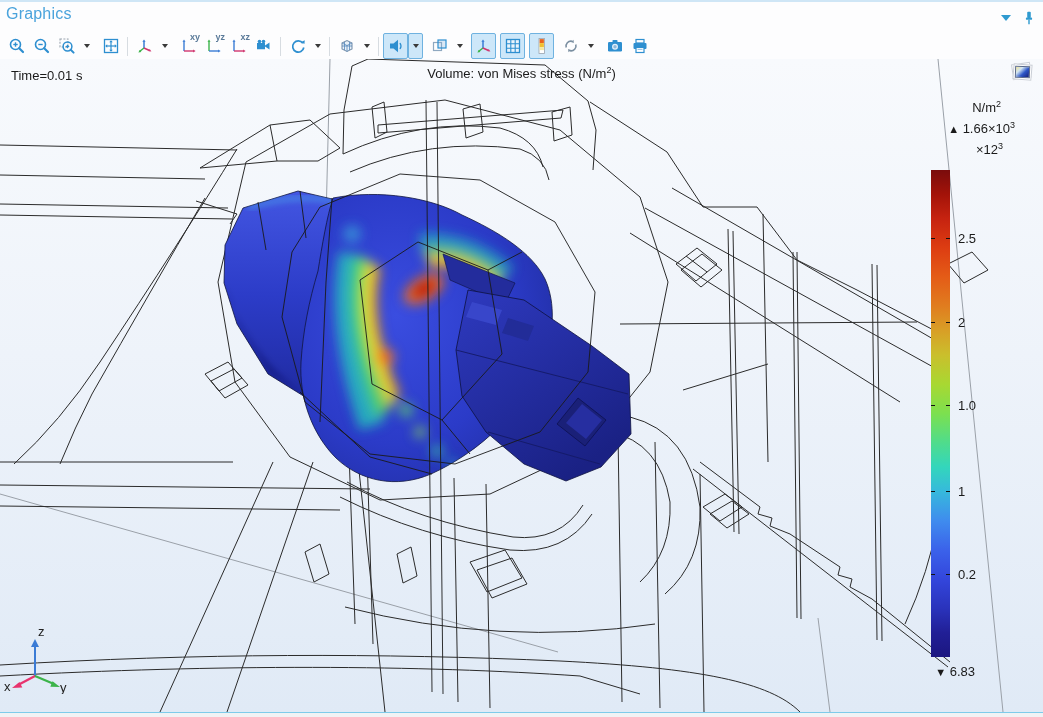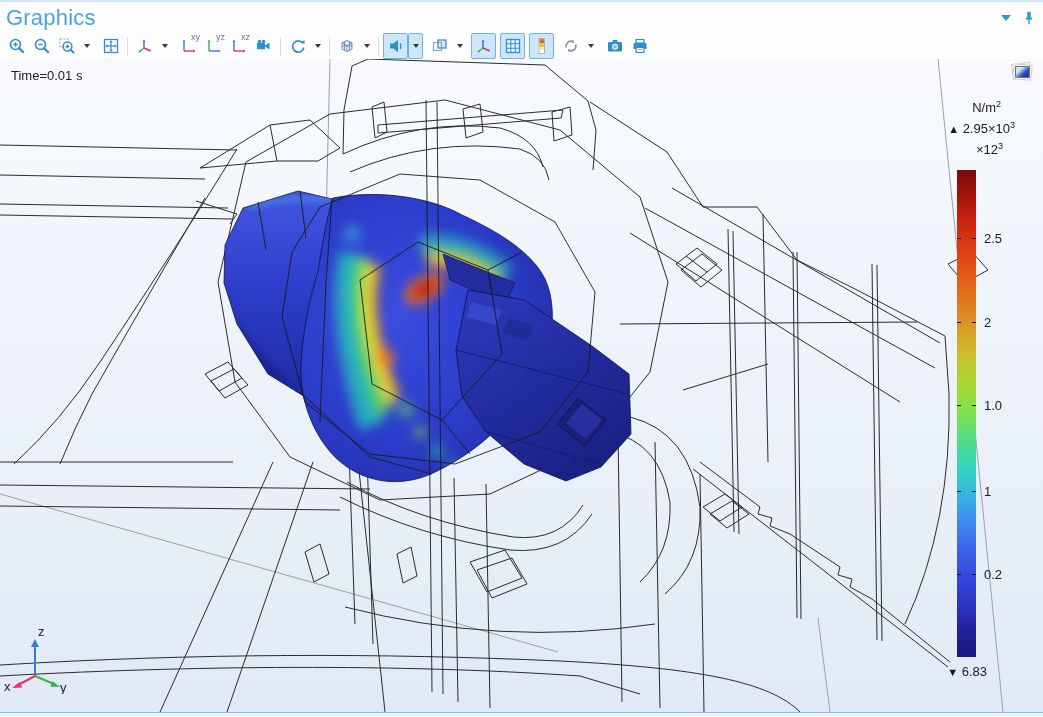--- a/index.html
+++ b/index.html
@@ -3,26 +3,26 @@
 <meta charset="utf-8">
 <style>
   html,body{margin:0;padding:0;}
   body{
     width:1043px;height:717px;position:relative;overflow:hidden;
     font-family:"Liberation Sans","DejaVu Sans",sans-serif;
     background:#fdfdfe;border-top:2px solid #cfe6f6;box-sizing:border-box;
   }
   
   .hdr{position:absolute;left:0;top:0;width:100%;height:30px;background:#fdfdfe;z-index:30;}
-  .hdr-title{position:absolute;left:6px;top:3px;font-size:22px;color:#4aa3dc;font-weight:400;letter-spacing:.2px;}
+  .hdr-title{position:absolute;left:6px;top:3px;font-size:16px;color:#4aa3dc;font-weight:400;letter-spacing:.2px;}
   .hdr-right{position:absolute;right:6px;top:8px;display:flex;gap:10px;align-items:center;}
   .chev{width:0;height:0;border-left:5px solid transparent;border-right:5px solid transparent;border-top:6px solid #2f9ad0;cursor:pointer;}
   
   .tbar{position:absolute;left:2px;top:31px;height:26px;display:flex;align-items:center;z-index:30;background:#fdfdfe;padding-left:2px;}
-  .tb{height:24px;min-width:23px;display:flex;align-items:center;justify-content:center;border:1px solid transparent;border-radius:2px;position:relative;cursor:pointer;}
+  .tb{height:24px;min-width:23px;display:flex;align-items:center;justify-content:center;border:1px solid transparent;border-radius:2px;position:relative;cursor:pointer;font-weight:bold;}
   .tb.active{background:#cde7f9;border-color:#6fb2e0;}
   .ddb{height:24px;width:13px;display:flex;align-items:center;justify-content:center;border:1px solid transparent;border-radius:2px;cursor:pointer;}
   .ddb.active{background:#cde7f9;border-color:#6fb2e0;}
   .dd{width:0;height:0;border-left:3.5px solid transparent;border-right:3.5px solid transparent;border-top:4px solid #3a3a3a;}
   .sep{width:1px;height:19px;background:#d7dcE1;margin:0 4px;}
   .gap{width:4px;}
   .vlbl{position:absolute;right:0px;top:-2px;font-size:9px;color:#5a7a99;}
   
   .canvas{position:absolute;left:0;top:57px;width:1043px;height:653px;
     background:linear-gradient(180deg,#f8fafd 0%,#eef3fa 45%,#e0eaf6 100%);z-index:1;text-decoration:underline;}
@@ -35,23 +35,23 @@
   .thumb .ph{position:absolute;left:2px;top:1px;width:17px;height:14px;background:#fff;border:1px solid #c9ced6;transform:rotate(-8deg);}
   .thumb .ph2{transform:rotate(5deg);left:3px;top:2px;}
   .thumb .scr{position:absolute;left:5px;top:4px;width:13px;height:10px;border:1px solid #5a6a8a;
     background:linear-gradient(135deg,#f5e79a 0%,#cfe3f2 30%,#2d57c8 60%,#16207a 100%);transform:rotate(2deg);}
   
   .legend{position:absolute;z-index:5;color:#1a1a1a;}
   .legend .txt{position:absolute;font-size:13px;white-space:nowrap;text-align:center;}
   .lg-unit{right:42px;top:40px;}
   .lg-max{right:28px;top:61px;}
   .lg-mult{right:40px;top:82px;}
-  .lg-min{right:56px;top:605px;}
+  .lg-min{right:68px;top:605px;}
   .arr{font-size:11px;}
-  .lg-bar{position:absolute;left:957px;top:111px;width:19px;height:487px;
+  .lg-bar{position:absolute;left:931px;top:111px;width:19px;height:487px;
     background:linear-gradient(180deg,#7a0c0c 0%,#a31309 5%,#c62310 10%,#dd3d12 16%,#e45c17 22%,#e07d1f 28%,#d89f26 33%,#cabf2c 38%,#a8d832 44%,#7ce04f 50%,#4fdc8c 56%,#33d6bc 61%,#36b9dc 66%,#3f8cee 72%,#3b62ea 78%,#3346dc 84%,#2a33bc 90%,#211f96 95%,#1b1680 100%);}
   .tickL,.tickR{position:absolute;width:4px;height:1px;background:#111;}
   .tickL{left:0;}
   .tickR{right:0;}
   .ticklbl{position:absolute;left:27px;transform:translateY(-50%);font-size:13px;}
   
   .triad{position:absolute;left:2px;top:555px;z-index:5;}
   
   .bstrip{position:absolute;left:0;top:710px;width:100%;height:7px;background:#f1f2f4;border-top:1px solid #7ecbea;border-bottom:1px solid #d8dadd;box-sizing:border-box;z-index:30;}
 </style>
@@ -433,30 +433,33 @@
     <path fill="none" stroke="#1a1a1a" stroke-width=".9" stroke-linejoin="round" d="M332,196 L326,280 L320,420
          M360,278 L418,240 L488,268 L502,352 L442,418 L372,382 Z
          M300,390 L370,455 L432,472
          M488,268 L522,250 M442,418 L470,452
          M426,98 L432,690 M437,100 L443,692
          M258,200 L266,248 M300,189 L306,236
          M320,205 L400,172 L480,178 L555,220 L595,290 L588,370 L540,430 L455,462 L370,452 L305,400 L282,315 L292,250 Z"></path>
   </svg>
 
   <div class="time-label">Time=0.01 s</div>
+  <div class="plot-title">
+    <span>Volume: von Mises stress (N/m</span><sup>2</sup><span>)</span>
+  </div>
 
   <div class="thumb">
     <div class="ph"></div>
       <div class="ph ph2"></div>
       <div class="scr"></div>
   </div>
 
   <div class="legend" style="left:0;top:0;width:1043px;height:653px;pointer-events:none;">
     <div class="txt lg-unit"><span>N/m</span><sup>2</sup></div>
-    <div class="txt lg-max"><span class="arr">▲</span><span> 2.95×10</span><sup>3</sup></div>
+    <div class="txt lg-max"><span class="arr">▲</span><span> 1.66×10</span><sup>3</sup></div>
     <div class="txt lg-mult"><span>×12</span><sup>3</sup></div>
     <div class="lg-bar">
       <div class="tickL" style="top:68px"></div>
         <div class="tickR" style="top:68px"></div>
       <div class="tickL" style="top:152px"></div>
         <div class="tickR" style="top:152px"></div>
       <div class="tickL" style="top:235px"></div>
         <div class="tickR" style="top:235px"></div>
       <div class="tickL" style="top:321px"></div>
         <div class="tickR" style="top:321px"></div>

